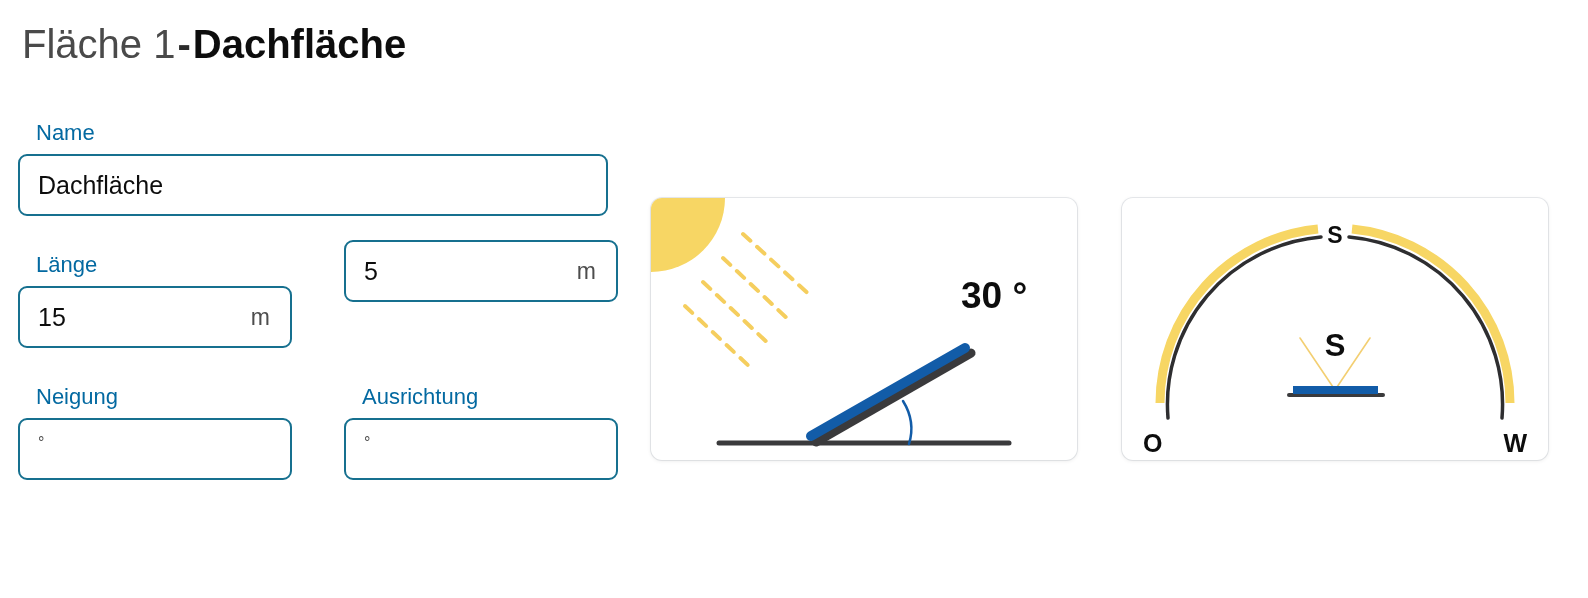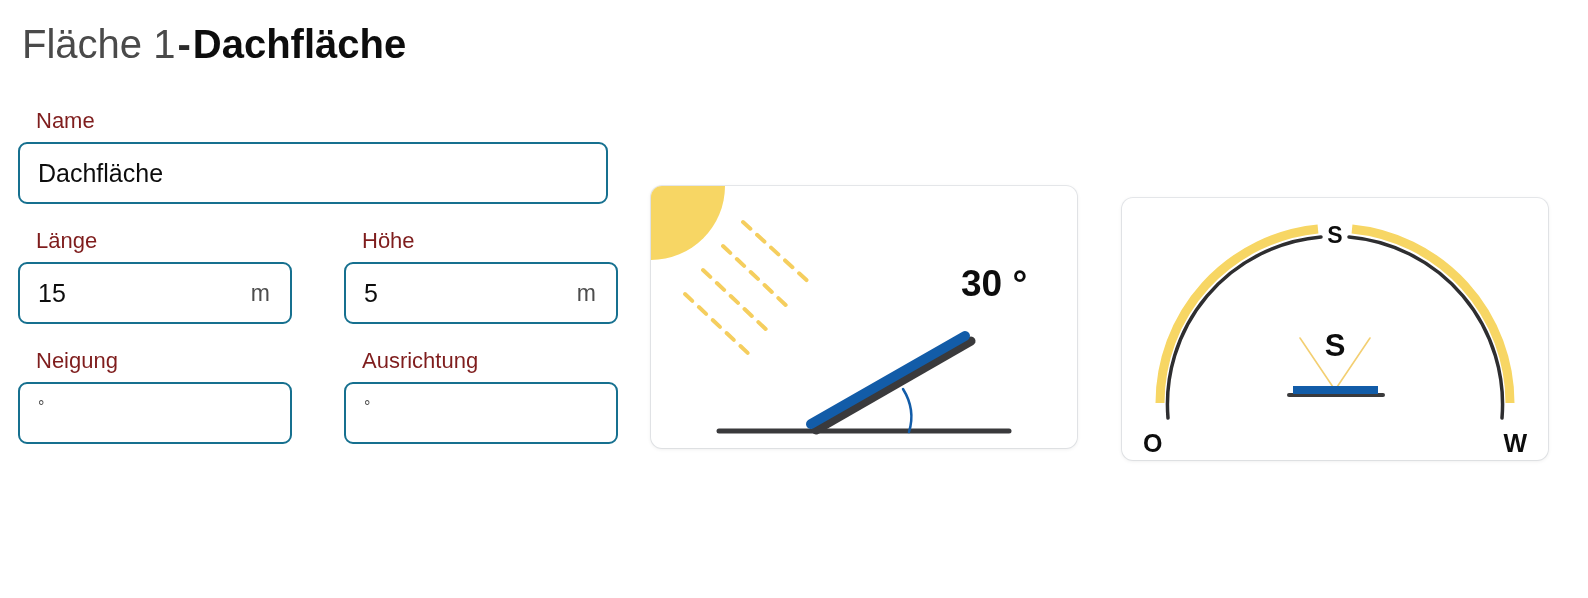--- a/index.html
+++ b/index.html
@@ -32,23 +32,23 @@
   
   .form-area {
     position: absolute;
     left: 18px;
     top: 108px;
     width: 600px;
   }
   .field-label {
     font-size: 22px;
     line-height: 26px;
-    color: #7f1d1d;
+    color: #0369a1;
     font-weight: 400;
-    margin: 0 0 8px 18px;
+    margin: 12px 0 8px 18px;
   }
   .input-box {
     position: relative;
     box-sizing: border-box;
     border: 2px solid #16708F;
     border-radius: 9px;
     background: #ffffff;
     height: 62px;
     display: flex;
     align-items: center;
@@ -82,21 +82,21 @@
 
   
   .card {
     position: absolute;
     background: #ffffff;
     border-radius: 11px;
     box-shadow: 0 1px 4px rgba(20,20,20,0.09),
                 0 0 0 1px rgba(225,228,232,0.75);
     overflow: hidden;
   }
-  #tilt-card    { left: 651px;  top: 186px; width: 426px; height: 262px; }
+  #tilt-card    { left: 651px;  top: 198px; width: 426px; height: 262px; }
   #compass-card { left: 1122px; top: 198px; width: 426px; height: 262px; }
 
   .card svg { display: block; width: 100%; height: 100%; }
 
   .svg-text-bold {
     font-family: "Liberation Sans", sans-serif;
     font-weight: 700;
     fill: #0d0d0d;
   }
 </style>
@@ -118,21 +118,20 @@
 
   <div class="row-pair">
     <div class="cell">
       <div class="field-label">Länge</div>
       <div class="input-box">
         <span class="input-value" title="0">15</span>
         <span class="input-unit">m</span>
       </div>
     </div>
     <div class="cell">
-      <div class="field-label">Höhe</div>
       <div class="input-box">
         <span class="input-value" title="0">5</span>
         <span class="input-unit">m</span>
       </div>
     </div>
   </div>
 
   <div class="row-pair">
     <div class="cell">
       <div class="field-label">Neigung</div>

